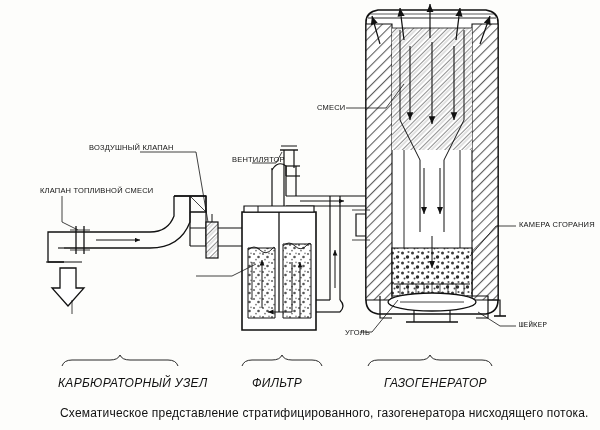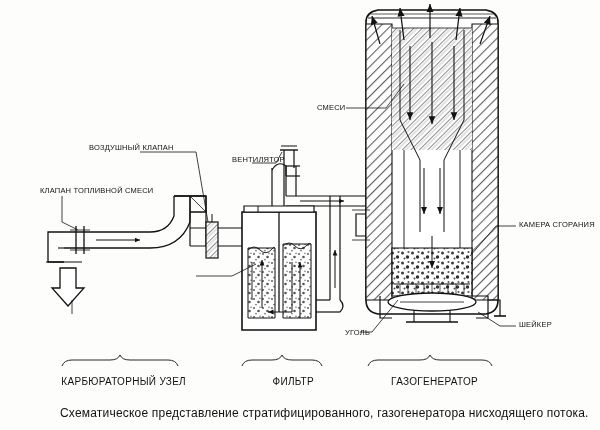--- a/index.html
+++ b/index.html
@@ -31,25 +31,26 @@
     letter-spacing: 0.2px;
     color: #111;
     white-space: pre;
   }
   .lbl.two {
     white-space: normal;
   }
   .grp {
     position: absolute;
     font-family: "Liberation Sans", sans-serif;
-    font-size: 10px;
+    font-size: 12px;
     letter-spacing: 0.3px;
     color: #111;
     white-space: pre;
-    text-align: right;
+    text-align: left;
+    font-style: italic;
   }
   .caption {
     position: absolute;
     font-family: "Liberation Sans", sans-serif;
     font-size: 12px;
     letter-spacing: 0.2px;
     color: #111;
     text-align: center;
     white-space: pre;
   }
@@ -254,21 +255,21 @@
   <div class="lbl" style="left:4px; top:186px;margin-left:36px;">КЛАПАН ТОПЛИВНОЙ СМЕСИ</div>
 
   <div class="lbl" style="left:71px; top:143px;margin-left:18px;">ВОЗДУШНЫЙ КЛАПАН</div>
 
   <div class="lbl" style="left:219px; top:155px;padding-left:13px;">ВЕНТИЛЯТОР</div>
 
   <div class="lbl" style="left:317px; top:103px;">СМЕСИ</div>
 
   <div class="lbl" style="left:519px; top:220px;">КАМЕРА СГОРАНИЯ</div>
 
-  <div class="lbl" style="left:519px; top:320px;">ШЕЙКЕР</div>
+  <div class="lbl" style="left:519px; top:320px;font-family:Liberation Mono, monospace;">ШЕЙКЕР</div>
 
   <div class="lbl" style="left:345px; top:328px;text-align:center;">УГОЛЬ</div>
 
 
 
   <div class="grp" style="left:58px; top:376px; width:128px;">КАРБЮРАТОРНЫЙ УЗЕЛ</div>
 
   <div class="grp" style="left:252px; top:376px; width:62px;">ФИЛЬТР</div>
 
   <div class="grp" style="left:384px; top:376px; width:94px;">ГАЗОГЕНЕРАТОР</div>

